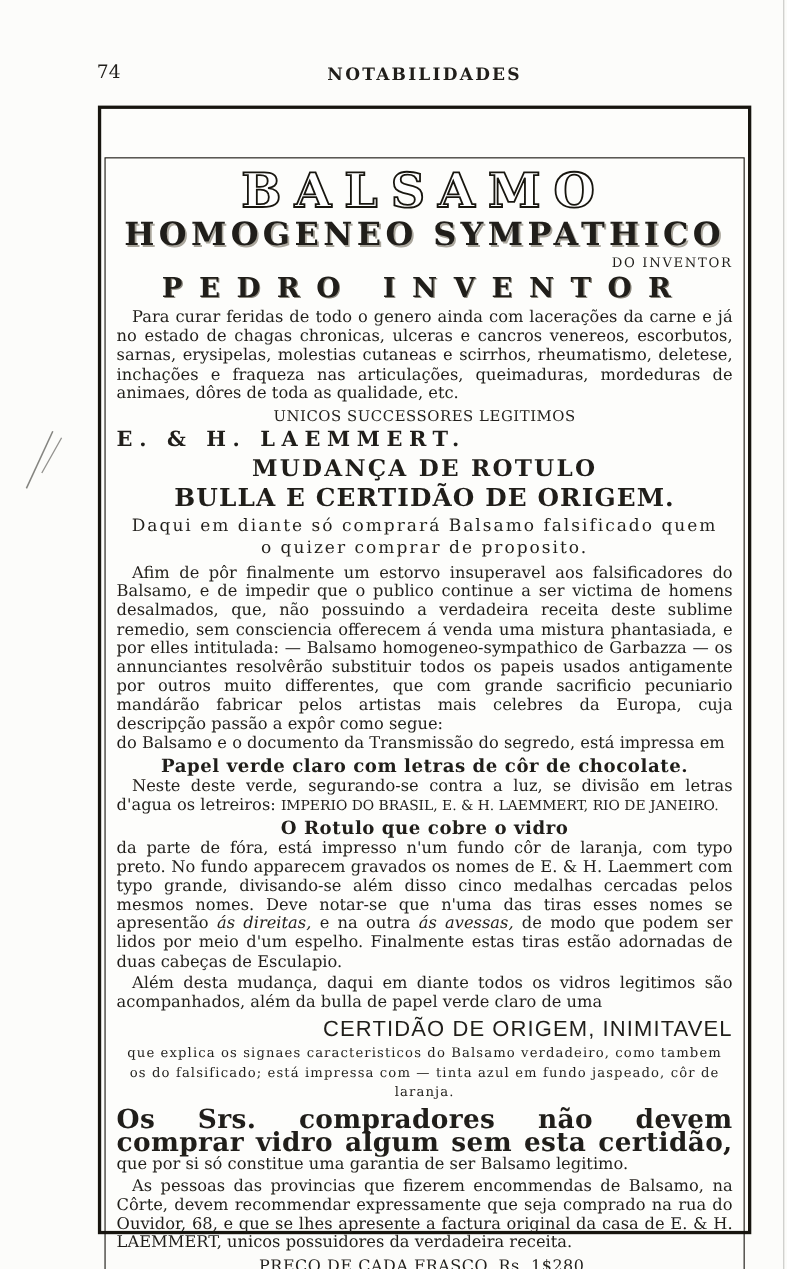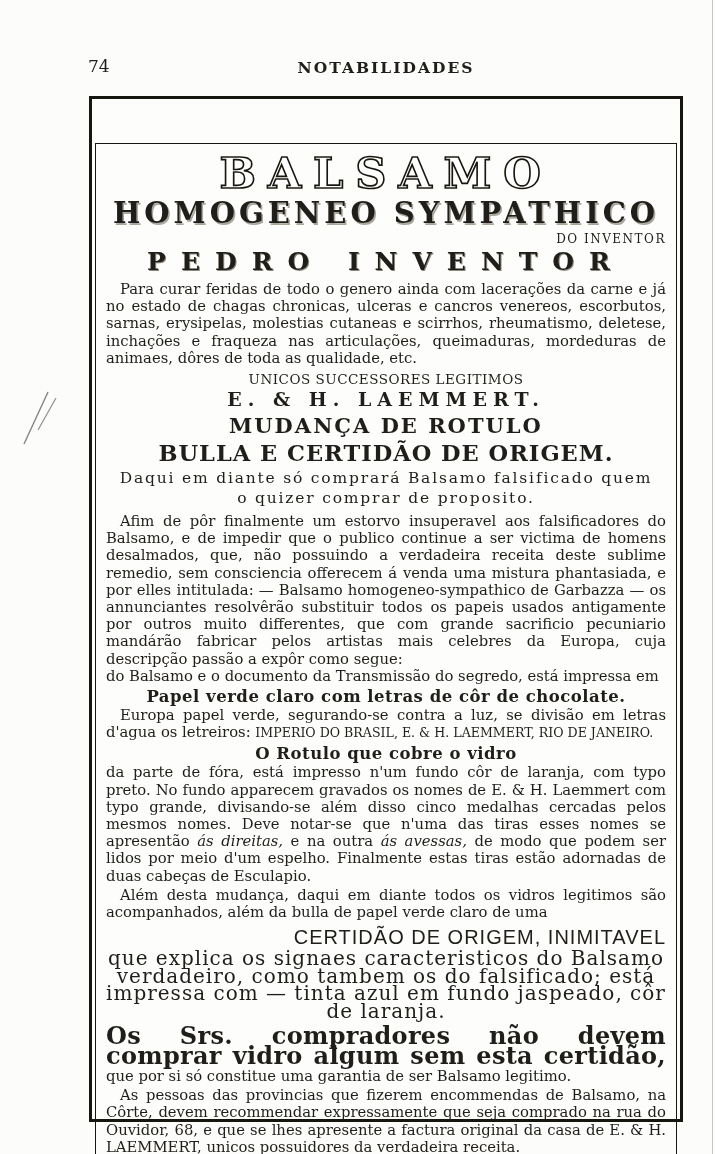--- a/index.html
+++ b/index.html
@@ -44,34 +44,34 @@
   .inventor-name {
     text-align: center; font-weight: bold; font-size: 25px; letter-spacing: 15px;
     margin: 1px 0 0; text-shadow: 1px 1px 0 #8d897e; white-space: nowrap;
   }
 
   .para { font-size: 14.8px; line-height: 17.2px; text-align: justify; margin: 0; }
   .indent { text-indent: 14px; }
   .mt2 { margin-top: 2px; } .mt4 { margin-top: 4px; } .mt6 { margin-top: 6px; }
 
   .successors-1 { text-align: center; font-size: 13.5px; letter-spacing: 0.5px; margin: 5px 0 0; }
-  .successors-2 { text-align: center; font-weight: bold; font-size: 19px; letter-spacing: 6px; margin: 1px 0 0; }
+  .successors-2 { font-weight: bold; font-size: 19px; letter-spacing: 6px; margin: 1px 0 0; }
   .notice-1 { text-align: center; font-weight: bold; font-size: 21px; letter-spacing: 2px; margin: 3px 0 0; }
   .notice-2 { text-align: center; font-weight: bold; font-size: 22.5px; letter-spacing: 1px; margin: 2px 0 0; }
   .warning { text-align: center; font-size: 15.5px; letter-spacing: 1.8px; line-height: 19.5px; margin: 3px auto 0; max-width: 545px; }
 
   .heading-bold { text-align: center; font-weight: bold; font-size: 16.5px; letter-spacing: 0.5px; margin: 3px 0 0; }
   .smallcaps { font-size: 12.6px; }
   .italic { font-style: italic; }
 
   .certidao-heading {
     text-align: right; font-family: "Liberation Sans", sans-serif;
     font-weight: normal; font-size: 20px; letter-spacing: 1px; margin: 6px 0 1px;
   }
-  .certidao-text { font-size: 20px; line-height: 17.6px; letter-spacing: 1px; text-align: center; margin: 0; }
+  .certidao-text { font-size: 12px; line-height: 17.6px; letter-spacing: 1px; text-align: center; margin: 0; }
 
   .buyers-lead { font-weight: bold; font-size: 24px; letter-spacing: 0.3px; }
 
   .price-line { text-align: center; font-size: 14.5px; letter-spacing: 0.5px; margin: 5px 0 1px; }
 </style>
 </head>
 <body>
 
 <div>
 
@@ -104,21 +104,21 @@
       <p class="notice-1">MUDANÇA DE ROTULO</p>
       <p class="notice-2">BULLA E CERTIDÃO DE ORIGEM.</p>
       <p class="warning">Daqui em diante só comprará Balsamo falsificado quem o quizer comprar de proposito.</p>
 
       <p class="para indent mt4">Afim de pôr finalmente um estorvo insuperavel aos falsificadores do Balsamo, e de impedir que o publico continue a ser victima de homens desalmados, que, não possuindo a verdadeira receita deste sublime remedio, sem consciencia offerecem á venda uma mistura phantasiada, e por elles intitulada: — Balsamo homogeneo-sympathico de Garbazza — os annunciantes resolvêrão substituir todos os papeis usados antigamente por outros muito differentes, que com grande sacrificio pecuniario mandárão fabricar pelos artistas mais celebres da Europa, cuja descripção passão a expôr como segue:</p>
 
       <p class="para">do Balsamo e o documento da Transmissão do segredo, está impressa em</p>
       <p class="heading-bold">Papel verde claro com letras de côr de chocolate.</p>
 
       <p class="para indent">
-        <span>Europa papel verde, segurando-se contra a luz, se divisão em letras d'agua os letreiros: </span><span class="smallcaps">IMPERIO DO BRASIL, E. &amp; H. LAEMMERT, RIO DE JANEIRO.</span>
+        <span>Neste deste verde, segurando-se contra a luz, se divisão em letras d'agua os letreiros: </span><span class="smallcaps">IMPERIO DO BRASIL, E. &amp; H. LAEMMERT, RIO DE JANEIRO.</span>
       </p>
 
       <p class="heading-bold">O Rotulo que cobre o vidro</p>
       <p class="para">
         <span>da parte de fóra, está impresso n'um fundo côr de laranja, com typo preto. No fundo apparecem gravados os nomes de E. &amp; H. Laemmert com typo grande, divisando-se além disso cinco medalhas cercadas pelos mesmos nomes. Deve notar-se que n'uma das tiras esses nomes se apresentão </span><span class="italic">ás direitas,</span><span> e na outra </span><span class="italic">ás avessas,</span><span> de modo que podem ser lidos por meio d'um espelho. Finalmente estas tiras estão adornadas de duas cabeças de Esculapio.</span>
       </p>
 
       <p class="para indent mt2">Além desta mudança, daqui em diante todos os vidros legitimos são acompanhados, além da bulla de papel verde claro de uma</p>
 
       <p class="certidao-heading">CERTIDÃO DE ORIGEM, INIMITAVEL</p>

